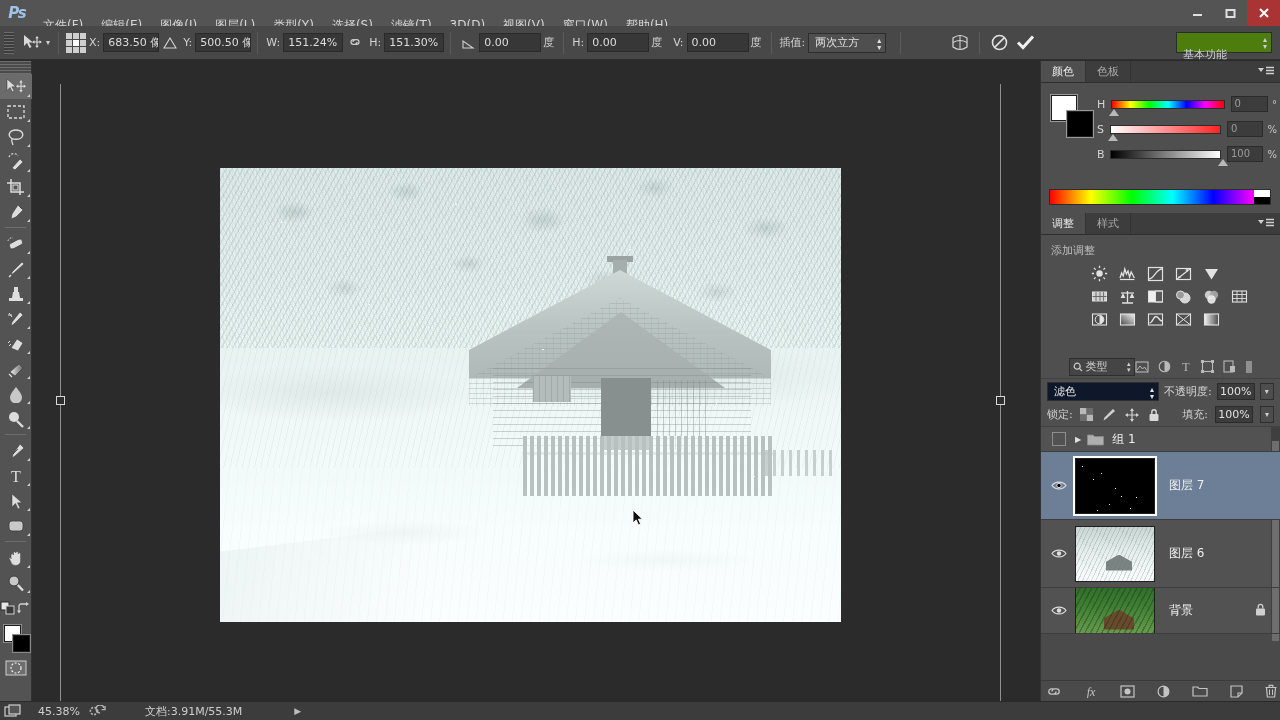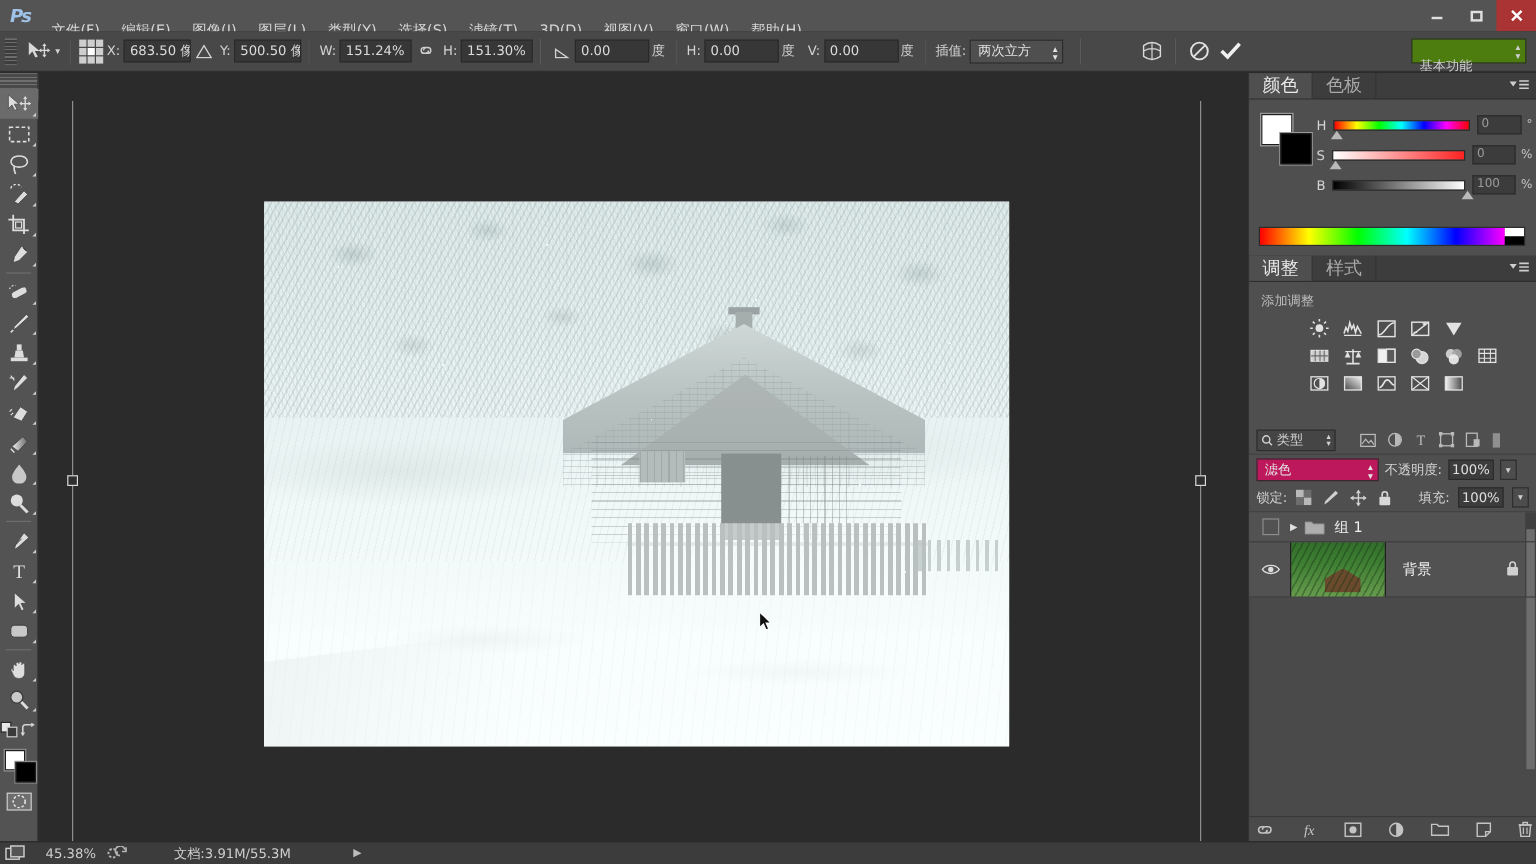--- a/index.html
+++ b/index.html
@@ -279,21 +279,21 @@
   
   .dock {
     position:absolute; left:1040px; top:61px; width:240px; height:640px;
     background:#4a4a4a; border-left:1px solid #333;
   }
   .panel-tabs {
     height:22px; background:#3d3d3d; display:flex; align-items:stretch;
     border-bottom:1px solid #2e2e2e; position:relative;
   }
   .ptab {
-    padding:0 11px; display:flex; align-items:center; font-size:15px; color:#a9a9a9;
+    padding:0 11px; display:flex; align-items:center; font-size:11px; color:#a9a9a9;
     border-right:1px solid #333;
   }
   .ptab.active { background:#4f4f4f; color:#e8e8e8; }
   .panel-menu {
     position:absolute; right:5px; top:5px; display:flex; gap:2px; align-items:center;
   }
   .panel-body { background:#4f4f4f; }
 
   
   .color-panel { height:130px; position:relative; }
@@ -325,32 +325,33 @@
 
   
   .adj-panel { height:120px; padding:8px 0 0 0; }
   .adj-title { font-size:11px; color:#bdbdbd; padding:0 0 6px 10px; }
   .adj-grid { display:flex; flex-direction:column; gap:4px; padding-left:48px; }
   .adj-row { display:flex; gap:7px; }
   .adj-btn { width:21px; height:19px; display:flex; align-items:center; justify-content:center; }
 
   
   .layers-toolrow {
-    height:24px; display:flex; align-items:center; padding:0 6px; gap:20px;
+    height:24px; display:flex; align-items:center; padding:0 6px; gap:0;
     border-bottom:1px solid #414141;
+    justify-content:center;
   }
   .filter-select {
     background:#454545; border:1px solid #2e2e2e; height:18px; width:66px;
     display:flex; align-items:center; gap:3px; padding:0 3px; font-size:11px; color:#d2d2d2;
     position:relative;
   }
   .filter-icons { display:flex; gap:9px; align-items:center; }
   .blend-row { height:24px; display:flex; align-items:center; padding:0 6px; gap:5px; }
   .blend-select {
-    background:#be185d; border:1px solid #2e2e2e; height:19px; width:102px;
+    background:#0f172a; border:1px solid #2e2e2e; height:19px; width:112px;
     font-size:11px; color:#e4e4e4; line-height:17px; padding:0 16px 0 6px; position:relative;
   }
   .blend-select .arrows { position:absolute; right:4px; top:3px; font-size:8px; line-height:7px; }
   .lbl { font-size:11px; color:#d4d4d4; white-space:nowrap; }
   .num-field {
     background:#3c3c3c; border:1px solid #2b2b2b; color:#e0e0e0; font-size:11px;
     height:17px; line-height:15px; width:38px; text-align:center;
   }
   .tiny-arrow { font-size:8px; color:#cfcfcf; width:14px; height:17px; background:#4d4d4d; border:1px solid #2e2e2e; display:flex; align-items:center; justify-content:center; }
   .lock-row { height:24px; display:flex; align-items:center; padding:0 6px; gap:7px; border-bottom:1px solid #414141; }
@@ -1102,21 +1103,47 @@
           <div class="eye-cell">
             <span style="display:inline-block;width:14px;height:14px;border:1px solid #8d8d8d;"></span>
           </div>
           <span style="font-size:8px;color:#e0e0e0;margin-right:6px;">▶</span>
           <svg width="17" height="13" viewBox="0 0 17 13">
             <path d="M0.5 2 L6 2 L7.5 3.6 L16.5 3.6 L16.5 12 L0.5 12 Z" fill="#aeaeae" stroke="#8a8a8a" stroke-width=".8"></path>
           </svg>
           <span class="layer-name">组 1</span>
         </div>
 
-
+        <div class="layer-row selected">
+          <div class="eye-cell">
+            <svg width="16" height="11" viewBox="0 0 16 11">
+              <path d="M1 5.5 C4 1 12 1 15 5.5 C12 10 4 10 1 5.5 Z" fill="none" stroke="#dcdcdc" stroke-width="1.2"></path>
+              <circle cx="8" cy="5.5" r="2.2" fill="#dcdc dc" stroke="#dcdcdc" stroke-width="1"></circle>
+            </svg>
+          </div>
+          <div class="thumb-cell">
+            <div class="thumb thumb-noise sel-outline"></div>
+          </div>
+          <span class="layer-name">图层 7</span>
+        </div>
+
+        <div class="layer-row">
+          <div class="eye-cell">
+            <svg width="16" height="11" viewBox="0 0 16 11">
+              <path d="M1 5.5 C4 1 12 1 15 5.5 C12 10 4 10 1 5.5 Z" fill="none" stroke="#dcdcdc" stroke-width="1.2"></path>
+              <circle cx="8" cy="5.5" r="2.2" fill="#dcdcdc"></circle>
+            </svg>
+          </div>
+          <div class="thumb-cell">
+            <div class="thumb thumb-snowy">
+              <div class="mini-cabin"></div>
+            </div>
+          </div>
+          <span class="layer-name">图层 6</span>
+        </div>
 
 
         <div class="layer-row" style="height:46px;overflow:hidden;">
           <div class="eye-cell">
             <svg width="16" height="11" viewBox="0 0 16 11">
               <path d="M1 5.5 C4 1 12 1 15 5.5 C12 10 4 10 1 5.5 Z" fill="none" stroke="#dcdcdc" stroke-width="1.2"></path>
               <circle cx="8" cy="5.5" r="2.2" fill="#dcdcdc"></circle>
             </svg>
           </div>
           <div class="thumb-cell">

